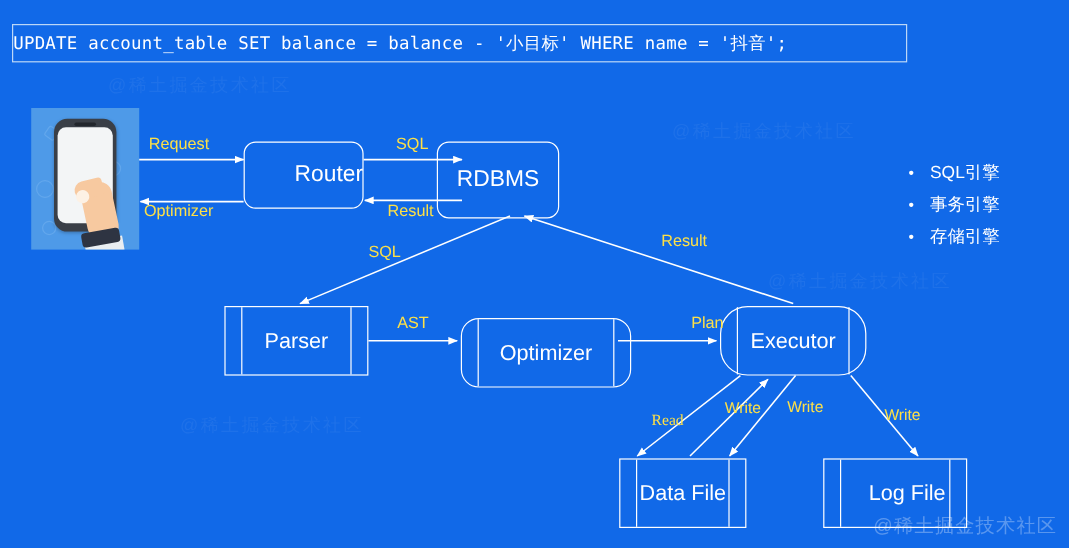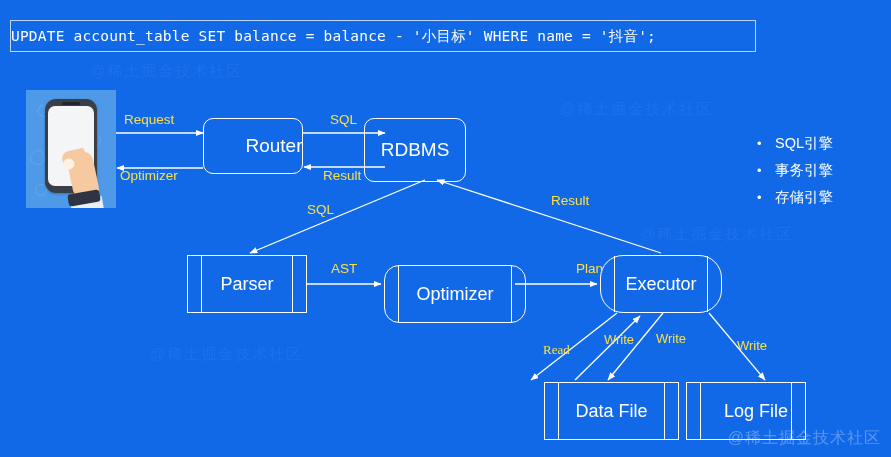--- a/index.html
+++ b/index.html
@@ -316,21 +316,21 @@
   </div>
 
   <div class="sbox" style="left:384px; top:265px; width:142px; height:58px;border-radius:15px;">
     <span>Optimizer</span>
   </div>
 
   <div class="sbox" style="left:600px; top:255px; width:122px; height:58px;border-radius:23px;">
     <span>Executor</span>
   </div>
 
-  <div class="sbox" style="left:544px; top:382px; width:135px; height:58px;">
+  <div class="sbox" style="left:516px; top:382px; width:106px; height:58px;">
     <span>Data File</span>
   </div>
 
   <div class="sbox" style="left:686px; top:382px; width:120px; height:58px;padding-left:20px;">
     <span>Log File</span>
   </div>
 
   <div class="lbl" style="left:124px; top:112px;">Request</div>
   <div class="lbl" style="left:120px; top:168px;">Optimizer</div>
   <div class="lbl" style="left:330px; top:112px;">SQL</div>

